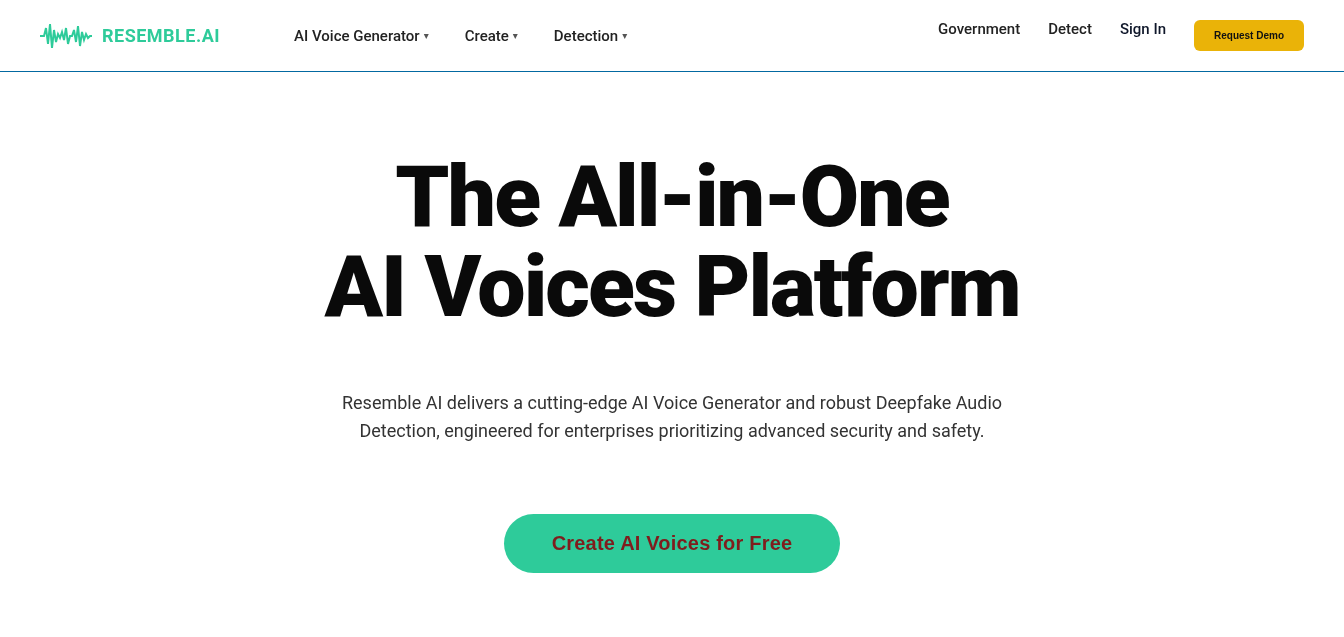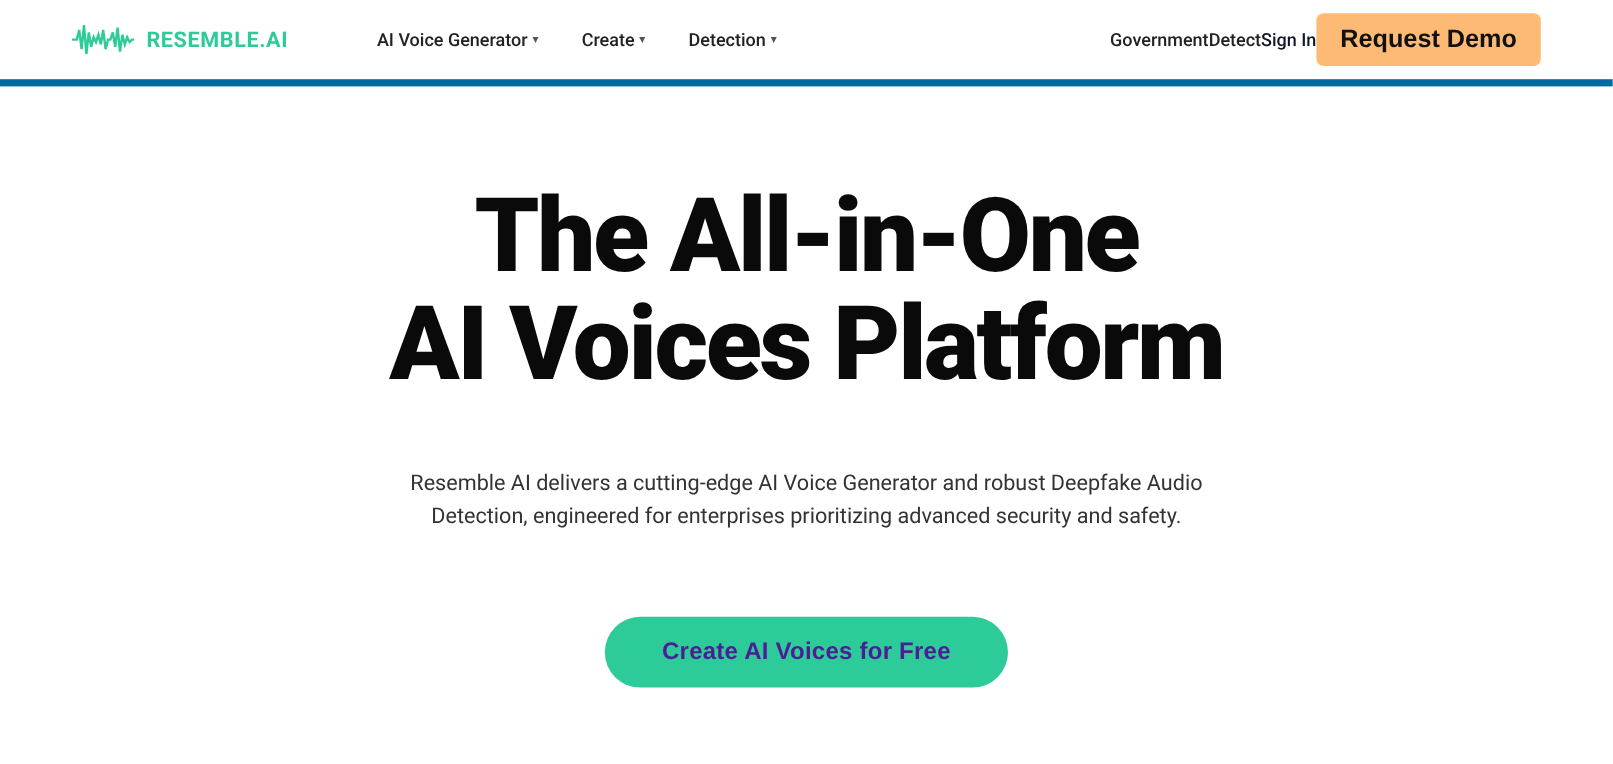--- a/index.html
+++ b/index.html
@@ -13,23 +13,23 @@
       background: #ffffff;
       color: #111111;
       width: 1344px;
       min-height: 637px;
     }
 
     
     nav {
       display: flex;
       align-items: center;
-      padding: 0 60px;
+      padding: 0 40px;
       height: 72px;
-      border-bottom: 6px solid #0369a1;
+      border-bottom: 1px solid #0369a1;
       background: #ffffff;
     }
 
     .nav-logo {
       display: flex;
       align-items: center;
       gap: 10px;
       text-decoration: none;
       margin-right: 60px;
     }
@@ -66,42 +66,42 @@
       white-space: nowrap;
     }
 
     .nav-chevron {
       font-size: 10px;
       color: #555555;
     }
 
     .nav-right {
       display: flex;
-      align-items: center;
+      gap: 28px;
     }
 
     .nav-link {
       font-size: 15px;
       font-weight: 500;
       color: #222222;
       cursor: pointer;
       white-space: nowrap;
     }
 
     .nav-signin {
       font-size: 15px;
       font-weight: 500;
       color: #0f172a;
       cursor: pointer;
     }
 
     .nav-request-demo {
-      background: #fdba74;
+      background: #eab308;
       color: #111111;
-      font-size: 21px;
+      font-size: 10px;
       font-weight: 700;
       padding: 10px 20px;
       border-radius: 6px;
       cursor: pointer;
       border: none;
       white-space: nowrap;
     }
 
     
     .hero {
@@ -129,21 +129,21 @@
       font-size: 18px;
       font-weight: 400;
       line-height: 1.6;
       color: #333333;
       max-width: 700px;
       margin-bottom: 44px;
     }
 
     .hero-cta {
       background: #2ecb9a;
-      color: #4c1d95;
+      color: #7f1d1d;
       font-size: 20px;
       font-weight: 700;
       padding: 18px 48px;
       border-radius: 50px;
       border: none;
       cursor: pointer;
       letter-spacing: 0.2px;
     }
 
     

